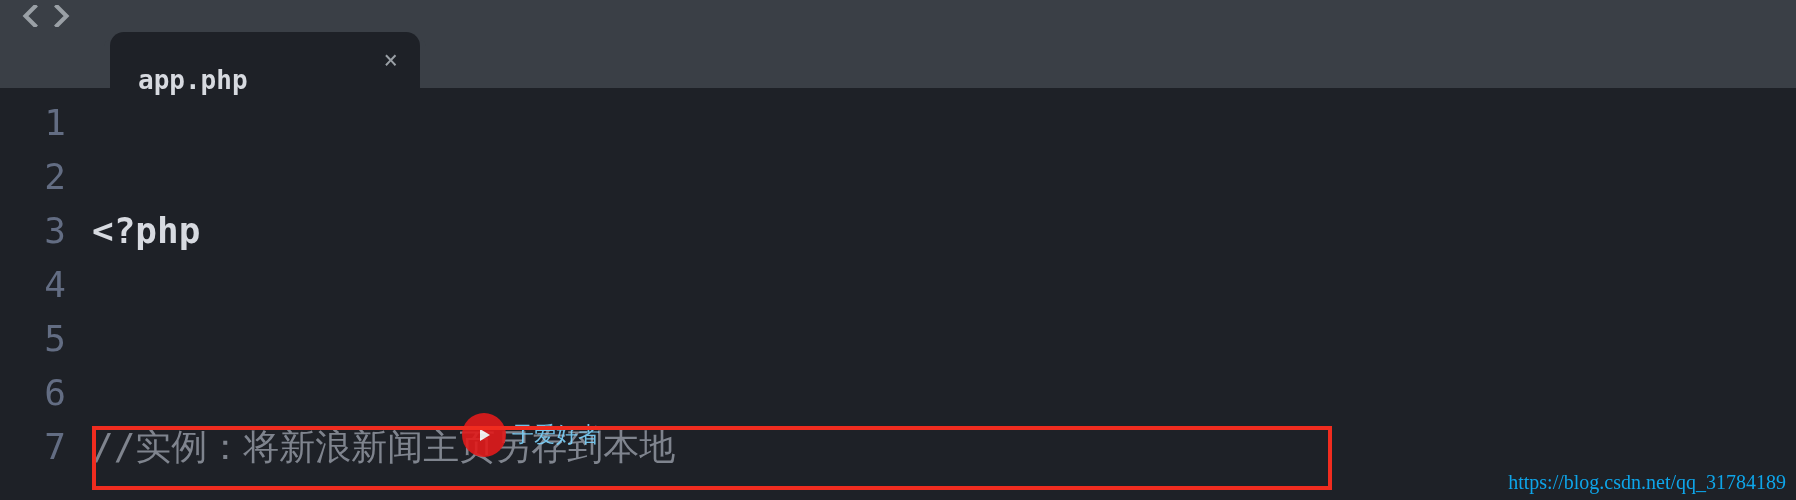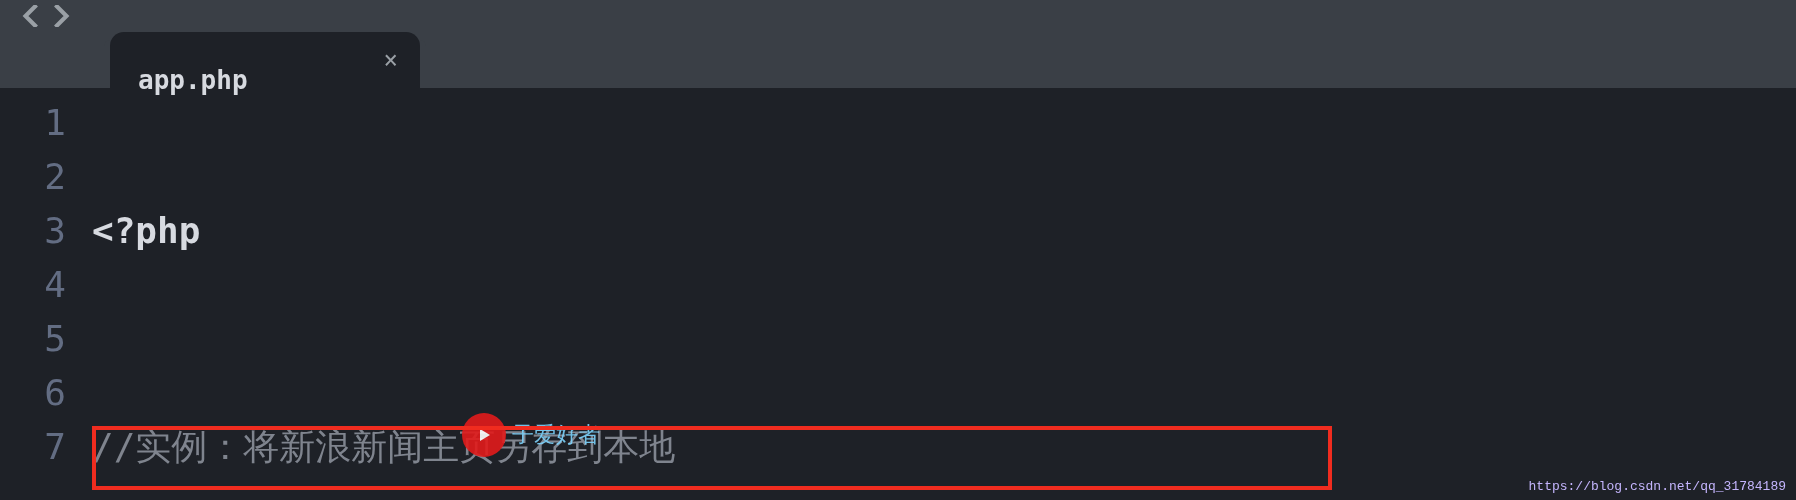--- a/index.html
+++ b/index.html
@@ -106,23 +106,23 @@
     width: 44px; height: 44px; border-radius: 50%;
     background: #e21b1b;
     display:flex; align-items:center; justify-content:center;
   }
   .wm-circle svg { display:block; }
   .wm-text { color: #7dd3fc; font-size: 22px; font-family: sans-serif; }
   .url-watermark {
     position: absolute;
     right: 10px;
     bottom: 6px;
-    color: #c4b5fd;
-    font-size: 13px;
-    font-family: Liberation Mono, monospace;
+    color: #0ea5e9;
+    font-size: 20px;
+    font-family: Liberation Serif, serif;
   }            
   .tok-cmt   { color: #7f848e; font-style: normal; }            
   .tok-white { color: #d7dae0; font-weight: bold; }
 </style>
 </head>
 <body>
 
 <div class="titlebar">
   <div class="nav-arrows">
     <span>

